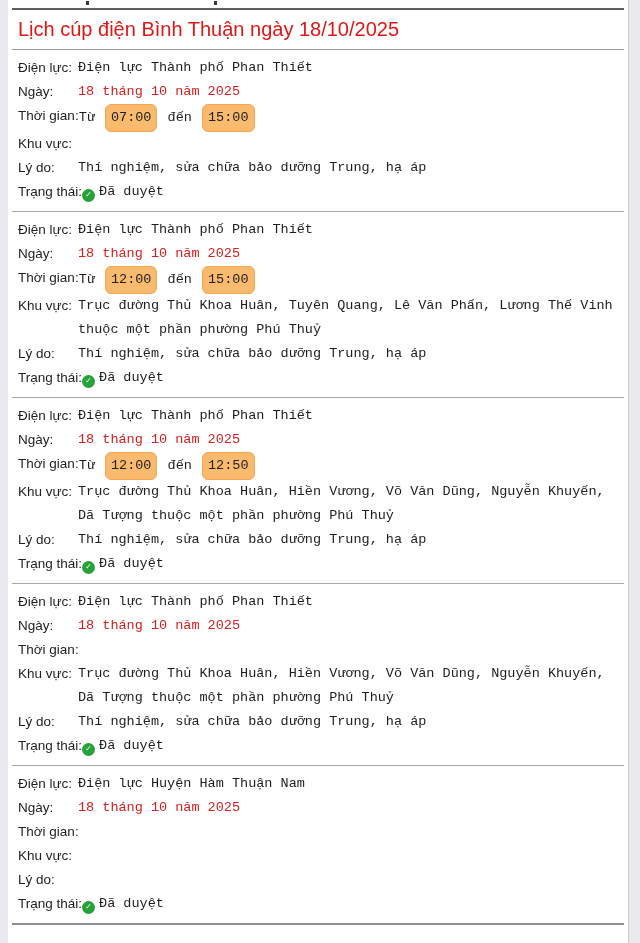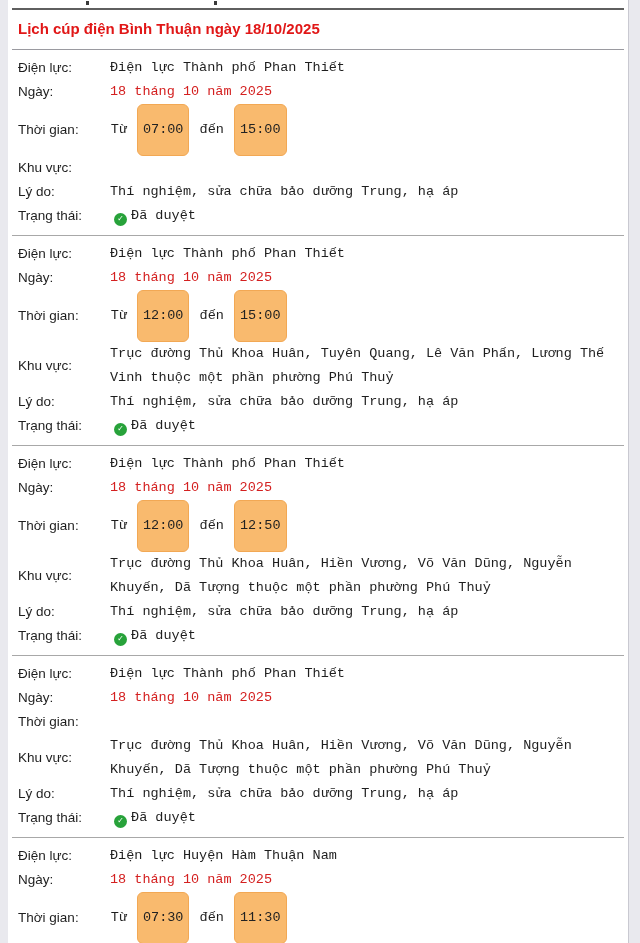--- a/index.html
+++ b/index.html
@@ -39,61 +39,60 @@
     border-top: 2px solid #5f5f5f;
     margin: 3px 4px 0 4px;
   }
   .hr-light {
     border-top: 1px solid #9a9aa0;
     margin: 0 4px;
   }
 
   .title {
     padding: 10px 14px 11px 10px;
-    font-size: 15px;
-    font-weight: bold;
+    font-size: 20px;
+    font-weight: normal;
     color: var(--title-red, #e11717);
     line-height: 18px;
   }
 
   .record {
     margin: 0 4px;
     padding: 6px 6px 7px 6px;
     border-bottom: 1px solid #a8a8a8;
   }
   .record.last {
     border-bottom: 2px solid #8e8e96;
   }
 
   .row {
     display: flex;
-    align-items: center;
+    align-items: flex-start;
     line-height: 24px;
     font-size: 13.5px;
-    gap: 32px;
   }
   .label {
     flex: 0 0 auto;
     min-width: 60px;
     white-space: nowrap;
   }
   .value {
     flex: 1 1 auto;
     font-family: Liberation Mono, monospace;
   }
   .value.date {
     color: var(--date-red, #d42020);
   }
 
   .time-badge {
     display: inline-block;
     background: var(--badge-bg, #f9ba6e);
     border: 1px solid var(--badge-border, #f2a854);
     border-radius: 6px;
-    padding: 16px 5px;
+    padding: 4px 5px;
     line-height: 18px;
     margin: 0 2px;
     color: #222222;
   }
 
   .check-icon {
     display: inline-block;
     width: 13px;
     height: 13px;
     border-radius: 50%;
@@ -255,26 +254,20 @@
     <div class="row">
       <span class="label">Điện lực:</span>
       <span class="value">Điện lực Huyện Hàm Thuận Nam</span>
     </div>
     <div class="row">
       <span class="label">Ngày:</span>
       <span class="value date">18 tháng 10 năm 2025</span>
     </div>
     <div class="row">
       <span class="label">Thời gian:</span>
-      <span class="value">
-        <span>Từ</span>
-        <span class="time-badge">07:30</span>
-        <span>đến</span>
-        <span class="time-badge">11:30</span>
-      </span>
     </div>
     <div class="row">
       <span class="label">Khu vực:</span>
     </div>
     <div class="row">
       <span class="label">Lý do:</span>
     </div>
     <div class="row">
       <span class="label">Trạng thái:</span>
       <span class="value">

